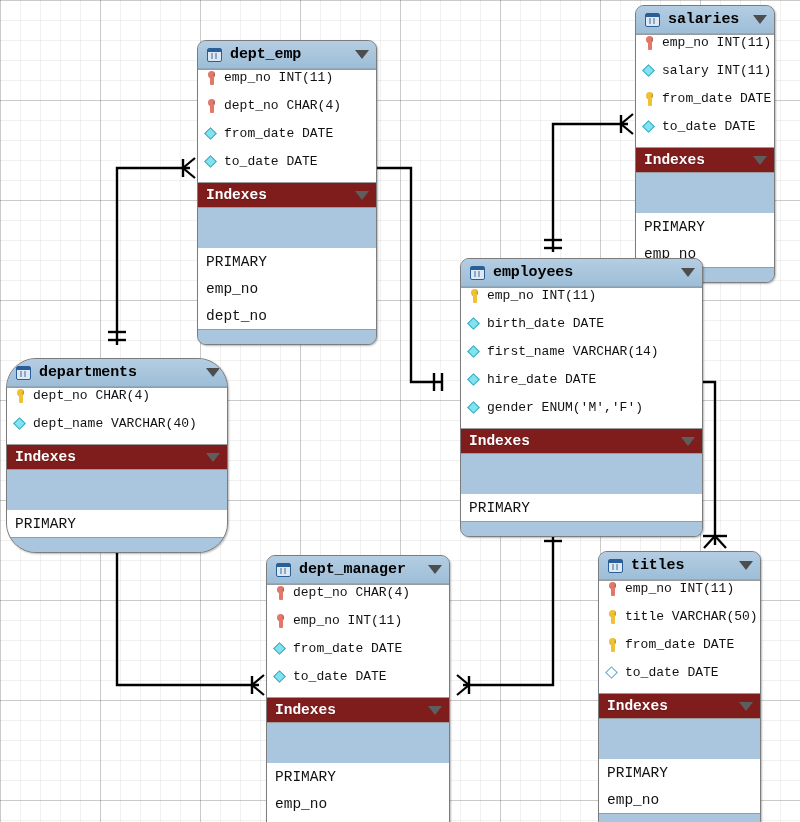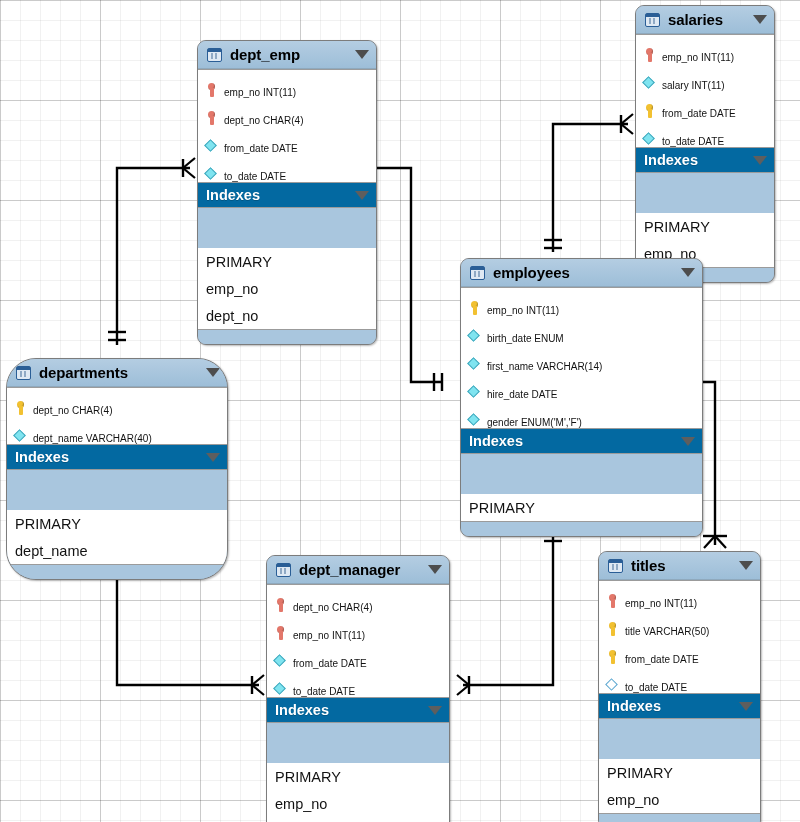--- a/index.html
+++ b/index.html
@@ -42,20 +42,21 @@
 
   
   .tbl {
     position: absolute;
     box-sizing: border-box;
     border: 1px solid #7c7c7c;
     border-radius: 9px;
     background: #a9c6de;
     box-shadow: 1px 1px 2px rgba(0,0,0,0.28);
     overflow: hidden;
+    font-family: Liberation Mono, monospace;
   }
 
   .tbl-header {
     height: 28px;
     display: flex;
     align-items: center;
     padding: 0 7px 0 9px;
     background: linear-gradient(to bottom, #b4cde2 0%, #9dbed8 100%);
     border-bottom: 1px solid #8fa9bd;
     box-sizing: border-box;
@@ -108,25 +109,25 @@
     border-top-color: #5e5e5e;
   }
 
   .cols {
     background: #ffffff;
     border-top: 1px solid #9b9b9b;
   }
 
   .col {
     display: flex;
-    align-items: flex-end;
+    align-items: flex-start;
     height: 28px;
     padding-left: 6px;
     box-sizing: border-box;
-    font-size: 10px;
+    font-size: 13px;
     color: #121212;
     white-space: nowrap;
   }
 
   .gl {
     width: 15px;
     height: 16px;
     flex: 0 0 auto;
     margin-right: 5px;
     position: relative;
@@ -165,21 +166,21 @@
     box-sizing: border-box;
   }
   .gl.dia-c { --dc: #7fe4f0; --db: #3fa6bb; }
   .gl.dia-w { --dc: #ffffff; --db: #5aa6d0; }
 
   .idx-header {
     height: 26px;
     display: flex;
     align-items: center;
     padding: 0 7px 0 8px;
-    background: #0369a1;
+    background: #7f1d1d;
     border-top: 1px solid #9b9b9b;
     border-bottom: 1px solid #9b9b9b;
     box-sizing: border-box;
   }
   .idx-title {
     font-size: 14.5px;
     font-weight: bold;
     color: #ffffff;
     text-shadow: 0 1px 0 rgba(0,0,0,0.18);
   }
@@ -362,21 +363,21 @@
           <span class="tbl-title">employees</span>
           <span class="caret"></span>
         </div>
         <div class="cols">
           <div class="col">
             <span class="gl key key-y"></span>
             <span>emp_no INT(11)</span>
           </div>
           <div class="col">
             <span class="gl dia dia-c"></span>
-            <span>birth_date ENUM</span>
+            <span>birth_date DATE</span>
           </div>
           <div class="col">
             <span class="gl dia dia-c"></span>
             <span>first_name VARCHAR(14)</span>
           </div>
           <div class="col">
             <span class="gl dia dia-c"></span>
             <span>hire_date DATE</span>
           </div>
           <div class="col">
@@ -412,23 +413,20 @@
           </div>
         </div>
         <div class="idx-header">
           <span class="idx-title">Indexes</span>
           <span class="caret light"></span>
         </div>
         <div class="idx-list">
           <div class="idx">
             <span>PRIMARY</span>
           </div>
-          <div class="idx">
-            <span>dept_name</span>
-          </div>
         </div>
         <div class="tbl-footer"></div>
       </div>
       <div class="tbl" style="left: 266px; top: 555px; width: 184px;">
         <div class="tbl-header">
           <span class="tbl-icon"></span>
           <span class="tbl-title">dept_manager</span>
           <span class="caret"></span>
         </div>
         <div class="cols">

